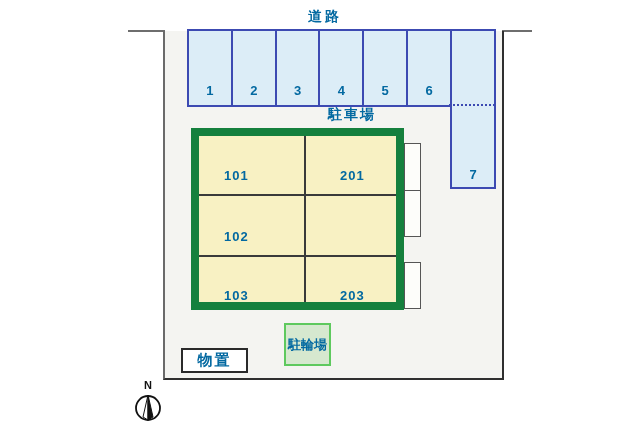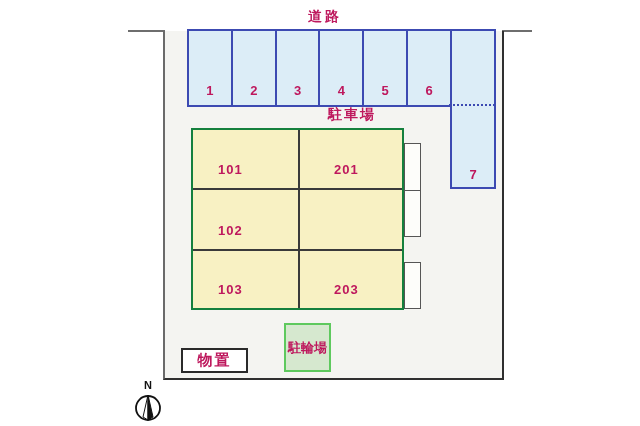--- a/index.html
+++ b/index.html
@@ -1,21 +1,21 @@
 <!DOCTYPE html>
 <html><head>
 <meta charset="utf-8">
 <style>
   html, body { margin: 0; padding: 0; background: #ffffff; }
   .canvas {
     position: relative;
     width: 640px; height: 426px;
     background: #ffffff;
     font-family: "Liberation Sans", "DejaVu Sans", sans-serif;
-    color: #be185d;
+    color: #0369a1;
     overflow: hidden;
   }
   .abs { position: absolute; }
 
   
   .road-label {
     left: 296px; top: 8px; width: 58px;
     text-align: center;
     font-size: 14px; font-weight: bold; letter-spacing: 3px;
   }
@@ -65,21 +65,21 @@
   }
   .parking-lot-label {
     left: 328px; top: 106px;
     font-size: 14px; font-weight: bold; letter-spacing: 2px;
   }
 
   
   .building {
     left: 191px; top: 128px; width: 213px; height: 182px;
     background: #f8f1c3;
-    border: 2px solid #15803d;
+    border: 8px solid #15803d;
     box-sizing: border-box;
   }
   .bld-vline { left: 105px; top: 0; width: 2px; height: 100%; background: #3a3a3a; position: absolute; }
   .bld-hline { left: 0; width: 100%; height: 2px; background: #3a3a3a; position: absolute; }
   .bld-hline.r1 { top: 58px; }
   .bld-hline.r2 { top: 119px; }
   .unit {
     position: absolute; width: 105px; height: 58px;
     display: flex; align-items: flex-end; justify-content: flex-start;
     padding-left: 25px; padding-bottom: 11px;
@@ -104,21 +104,21 @@
 
   
   .storage {
     left: 181px; top: 348px; width: 67px; height: 25px;
     background: #ffffff; border: 2px solid #2a2a2a;
     box-sizing: border-box;
     display: flex; align-items: center; justify-content: center;
     font-size: 15px; font-weight: bold; letter-spacing: 2px;
   }
   .bicycle {
-    left: 284px; top: 323px; width: 47px; height: 49px;
+    left: 284px; top: 323px; width: 47px; height: 43px;
     background: #d6e8cf; border: 2px solid #5ec95e;
     box-sizing: border-box;
     display: flex; align-items: center; justify-content: center;
     font-size: 13px; font-weight: bold;
   }
 
   
   .compass { left: 130px; top: 377px; width: 36px; height: 48px; }
 </style>
 </head>

